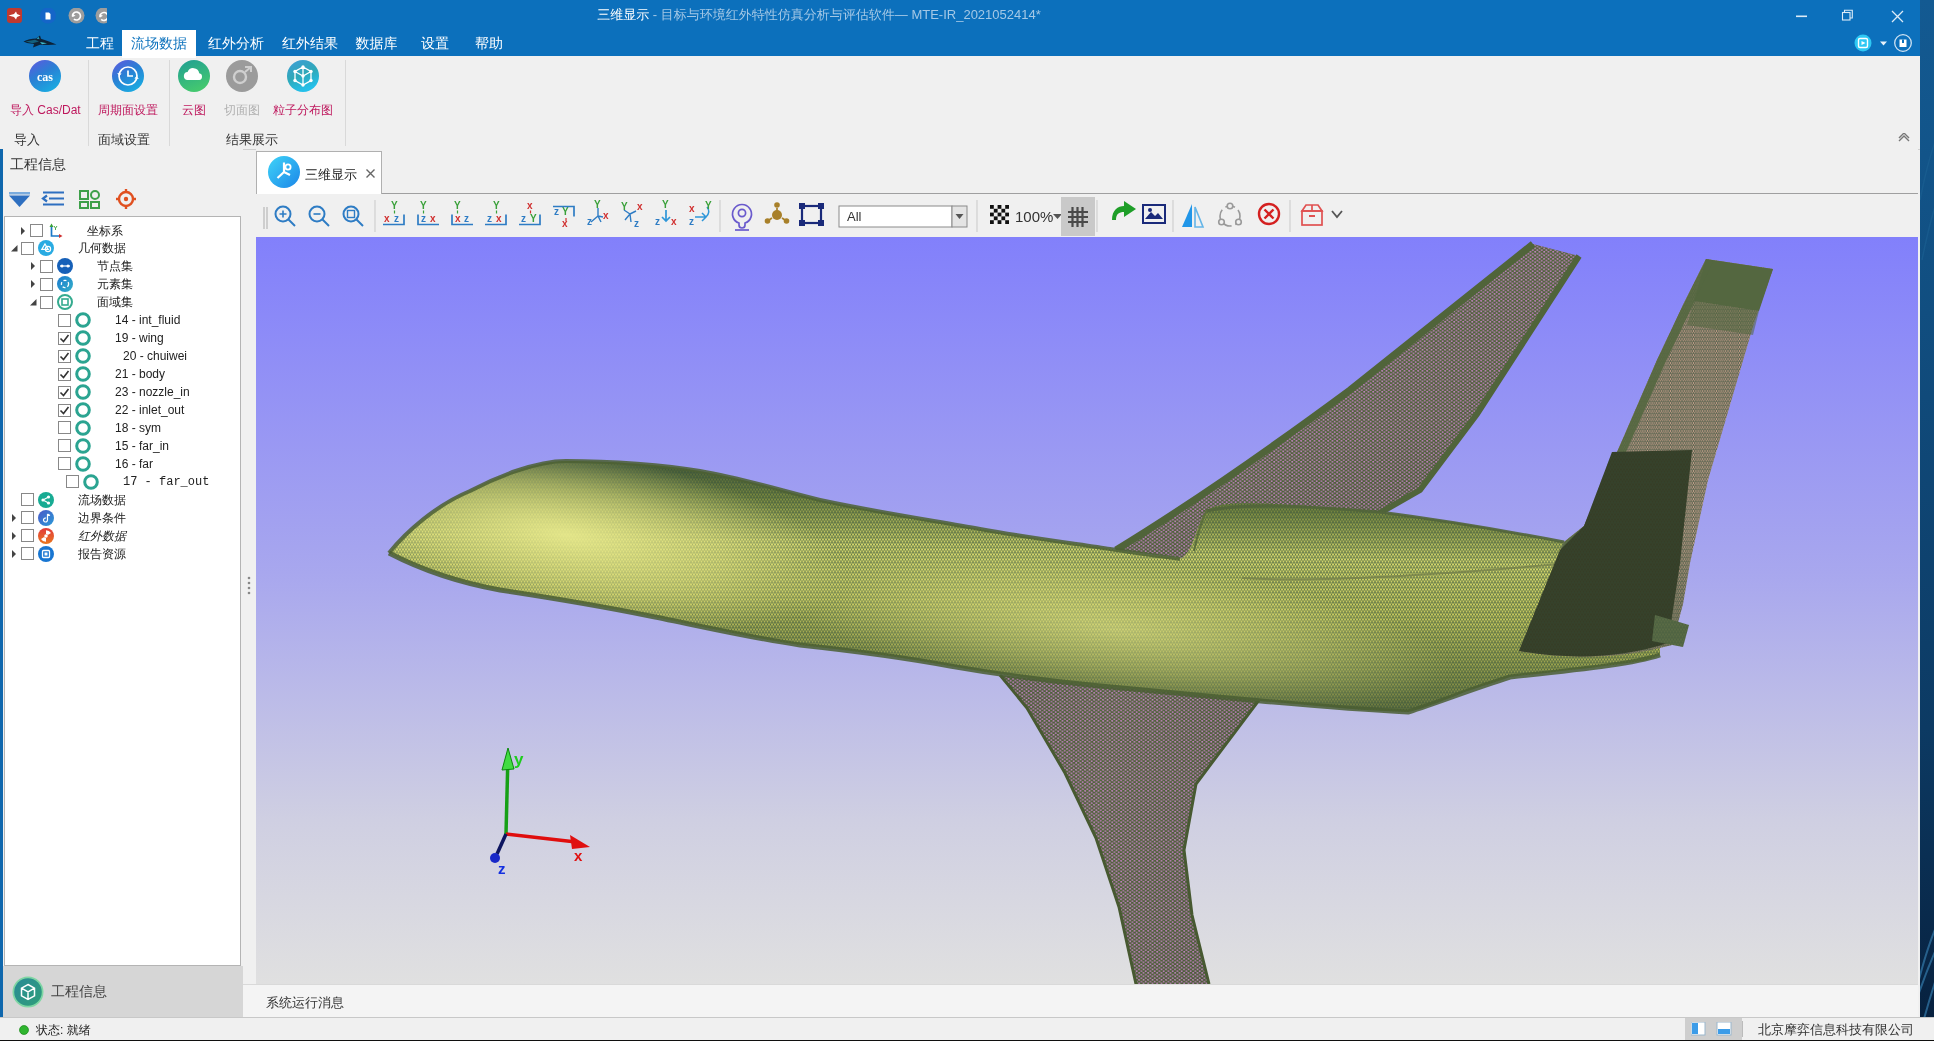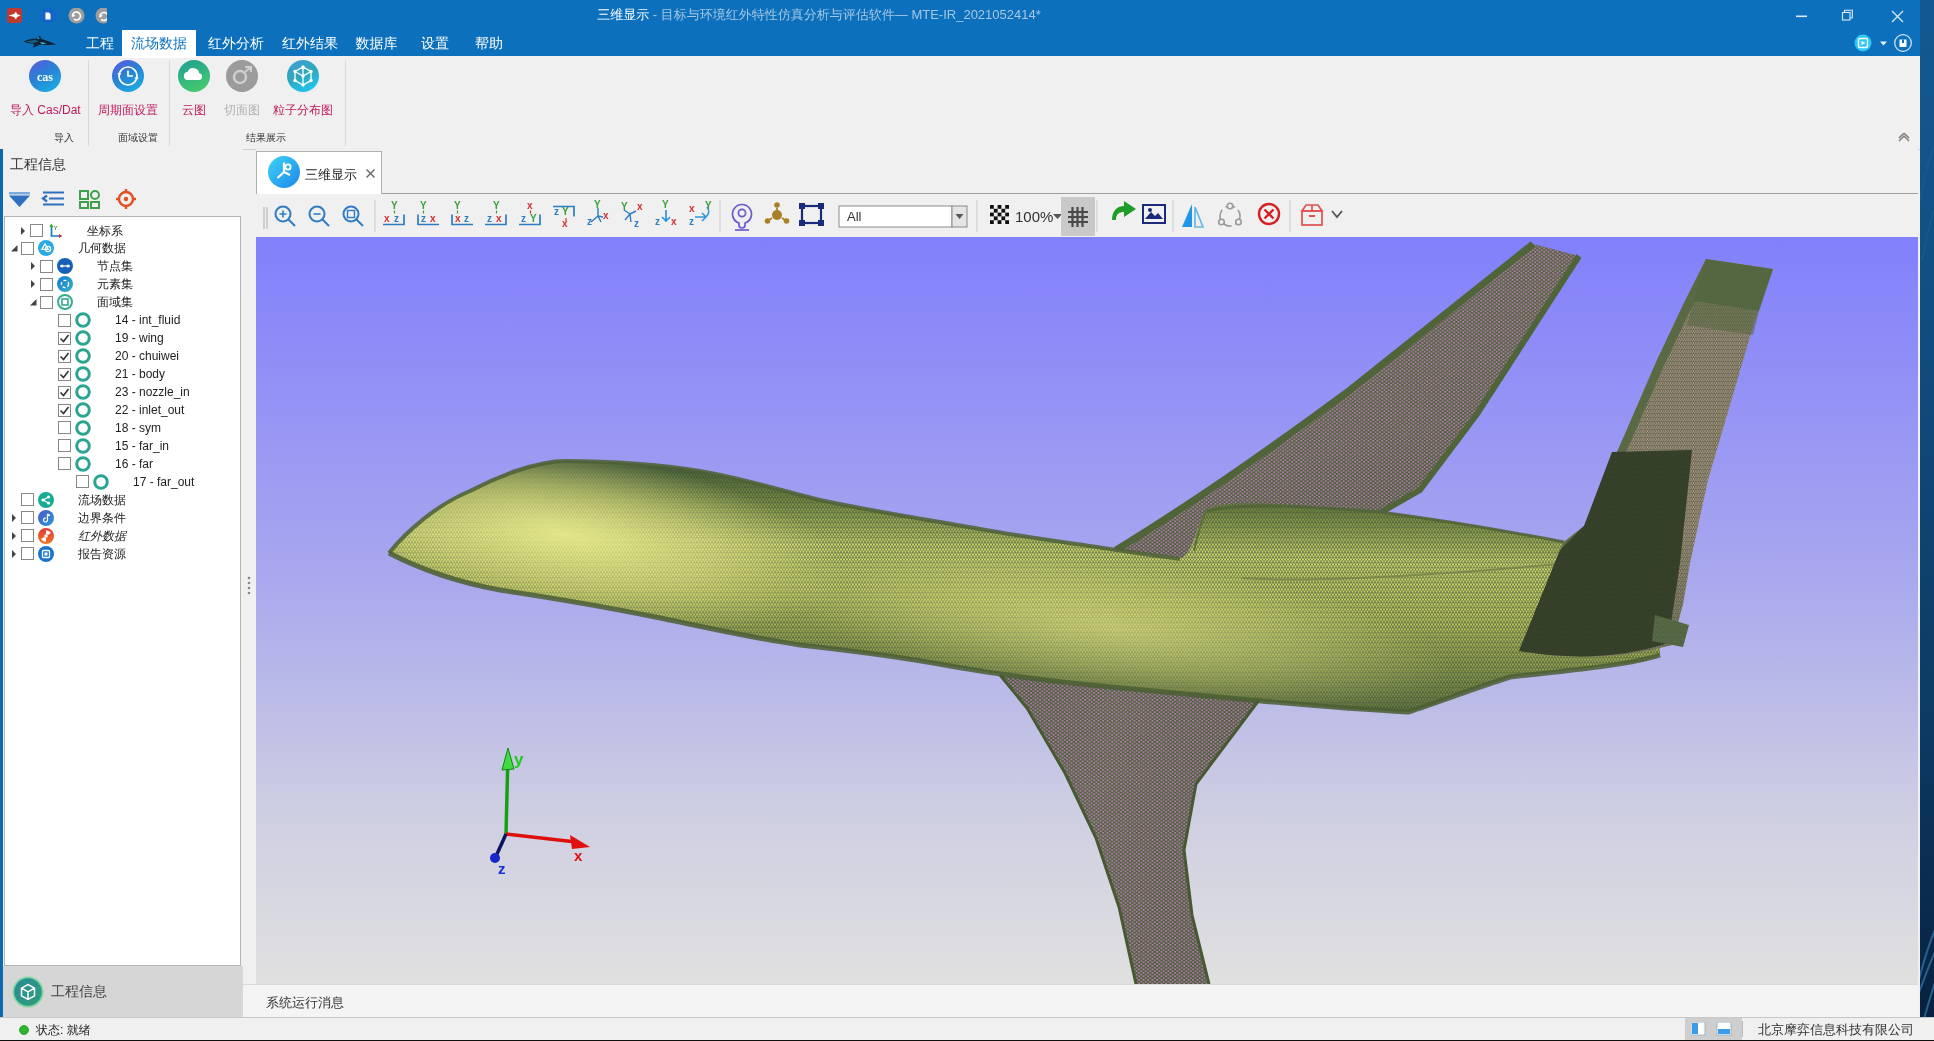--- a/index.html
+++ b/index.html
@@ -12,21 +12,21 @@
   .mi{position:absolute;top:0;height:26px;line-height:26px;color:#fff;font-size:14px;text-align:center;}
   #titletext{position:absolute;left:0;top:0;width:1638px;height:30px;line-height:30px;
      text-align:center;font-size:13px;color:#fff;}
   #titletext .dim{color:#a4c8e6;}
   
   #ribbon{left:0;top:56px;width:1934px;height:93px;background:#f0f0f0;border-bottom:1px solid #cfcfcf;}
   .rbtn{position:absolute;text-align:center;}
   .rbtn .lab{font-size:12px;color:#be185d;margin-top:4px;white-space:nowrap;}
   .rbtn .lab.dis{color:#b0b0b0;}
   .rsep{position:absolute;top:4px;width:1px;height:86px;background:#d9d9d9;}
-  .rgroup{position:absolute;top:75px;font-size:10px;color:#333;text-align:right;}
+  .rgroup{position:absolute;top:75px;font-size:13px;color:#333;text-align:left;}
   
   #leftstrip{left:0;top:149px;width:3px;height:868px;background:#0f67ad;}
   #rightstrip{left:1920px;top:0;width:14px;height:1041px;
      background:linear-gradient(180deg,#135a92 0%,#114e80 30%,#0c3a63 70%,#071f3c 100%);overflow:hidden;}
   
   #panel{left:3px;top:149px;width:240px;height:868px;background:#f0f0f0;}
   #panelhead{position:absolute;left:7px;top:7px;font-size:14px;color:#333;}
   
   #treebox{position:absolute;left:1px;top:67px;width:237px;height:750px;background:#fff;
      border:1px solid #b4b4b4;box-sizing:border-box;}
@@ -288,21 +288,21 @@
         <span class="abs" style="left:110px;">19 - wing</span>
       </div>
 <div class="trow" style="left:0;top:130.1px;width:235px;">
         <svg class="abs" style="left:53px;top:2.5px" width="13" height="13" viewBox="0 0 13 13">
           <rect x="0.5" y="0.5" width="12" height="12" fill="#fff" stroke="#888"></rect>
           <path d="M2.5 6.5 l3 3 5-6.5" stroke="#333" stroke-width="1.6" fill="none"></path>
         </svg>
         <span class="abs" style="left:70px;top:1px;width:16px;height:16px;"><svg width="16" height="16" viewBox="0 0 16 16">
             <circle cx="8" cy="8" r="6.3" fill="#fff" stroke="#2ba491" stroke-width="3"></circle>
           </svg></span>
-        <span class="abs" style="left:110px;text-align:center;">20 - chuiwei</span>
+        <span class="abs" style="left:118px;text-align:center;">20 - chuiwei</span>
       </div>
 <div class="trow" style="left:0;top:148.1px;width:235px;">
         <svg class="abs" style="left:53px;top:2.5px" width="13" height="13" viewBox="0 0 13 13">
           <rect x="0.5" y="0.5" width="12" height="12" fill="#fff" stroke="#888"></rect>
           <path d="M2.5 6.5 l3 3 5-6.5" stroke="#333" stroke-width="1.6" fill="none"></path>
         </svg>
         <span class="abs" style="left:70px;top:1px;width:16px;height:16px;"><svg width="16" height="16" viewBox="0 0 16 16">
             <circle cx="8" cy="8" r="6.3" fill="#fff" stroke="#2ba491" stroke-width="3"></circle>
           </svg></span>
         <span class="abs" style="left:110px;">21 - body</span>
@@ -347,21 +347,21 @@
       </div>
 <div class="trow" style="left:0;top:237.8px;width:235px;">
         <svg class="abs" style="left:53px;top:2.5px" width="13" height="13" viewBox="0 0 13 13">
           <rect x="0.5" y="0.5" width="12" height="12" fill="#fff" stroke="#888"></rect>
         </svg>
         <span class="abs" style="left:70px;top:1px;width:16px;height:16px;"><svg width="16" height="16" viewBox="0 0 16 16">
             <circle cx="8" cy="8" r="6.3" fill="#fff" stroke="#2ba491" stroke-width="3"></circle>
           </svg></span>
         <span class="abs" style="left:110px;">16 - far</span>
       </div>
-<div class="trow" style="left:18px;top:255.8px;width:244px;">
+<div class="trow" style="left:8px;top:255.8px;width:244px;font-family:Liberation Mono, monospace;">
         <svg class="abs" style="left:53px;top:2.5px" width="13" height="13" viewBox="0 0 13 13">
           <rect x="0.5" y="0.5" width="12" height="12" fill="#fff" stroke="#888"></rect>
         </svg>
         <span class="abs" style="left:70px;top:1px;width:16px;height:16px;"><svg width="16" height="16" viewBox="0 0 16 16">
             <circle cx="8" cy="8" r="6.3" fill="#fff" stroke="#2ba491" stroke-width="3"></circle>
           </svg></span>
         <span class="abs" style="left:110px;">17 - far_out</span>
       </div>
 <div class="trow" style="left:0;top:273.8px;width:235px;">
         <svg class="abs" style="left:16px;top:2.5px" width="13" height="13" viewBox="0 0 13 13">

